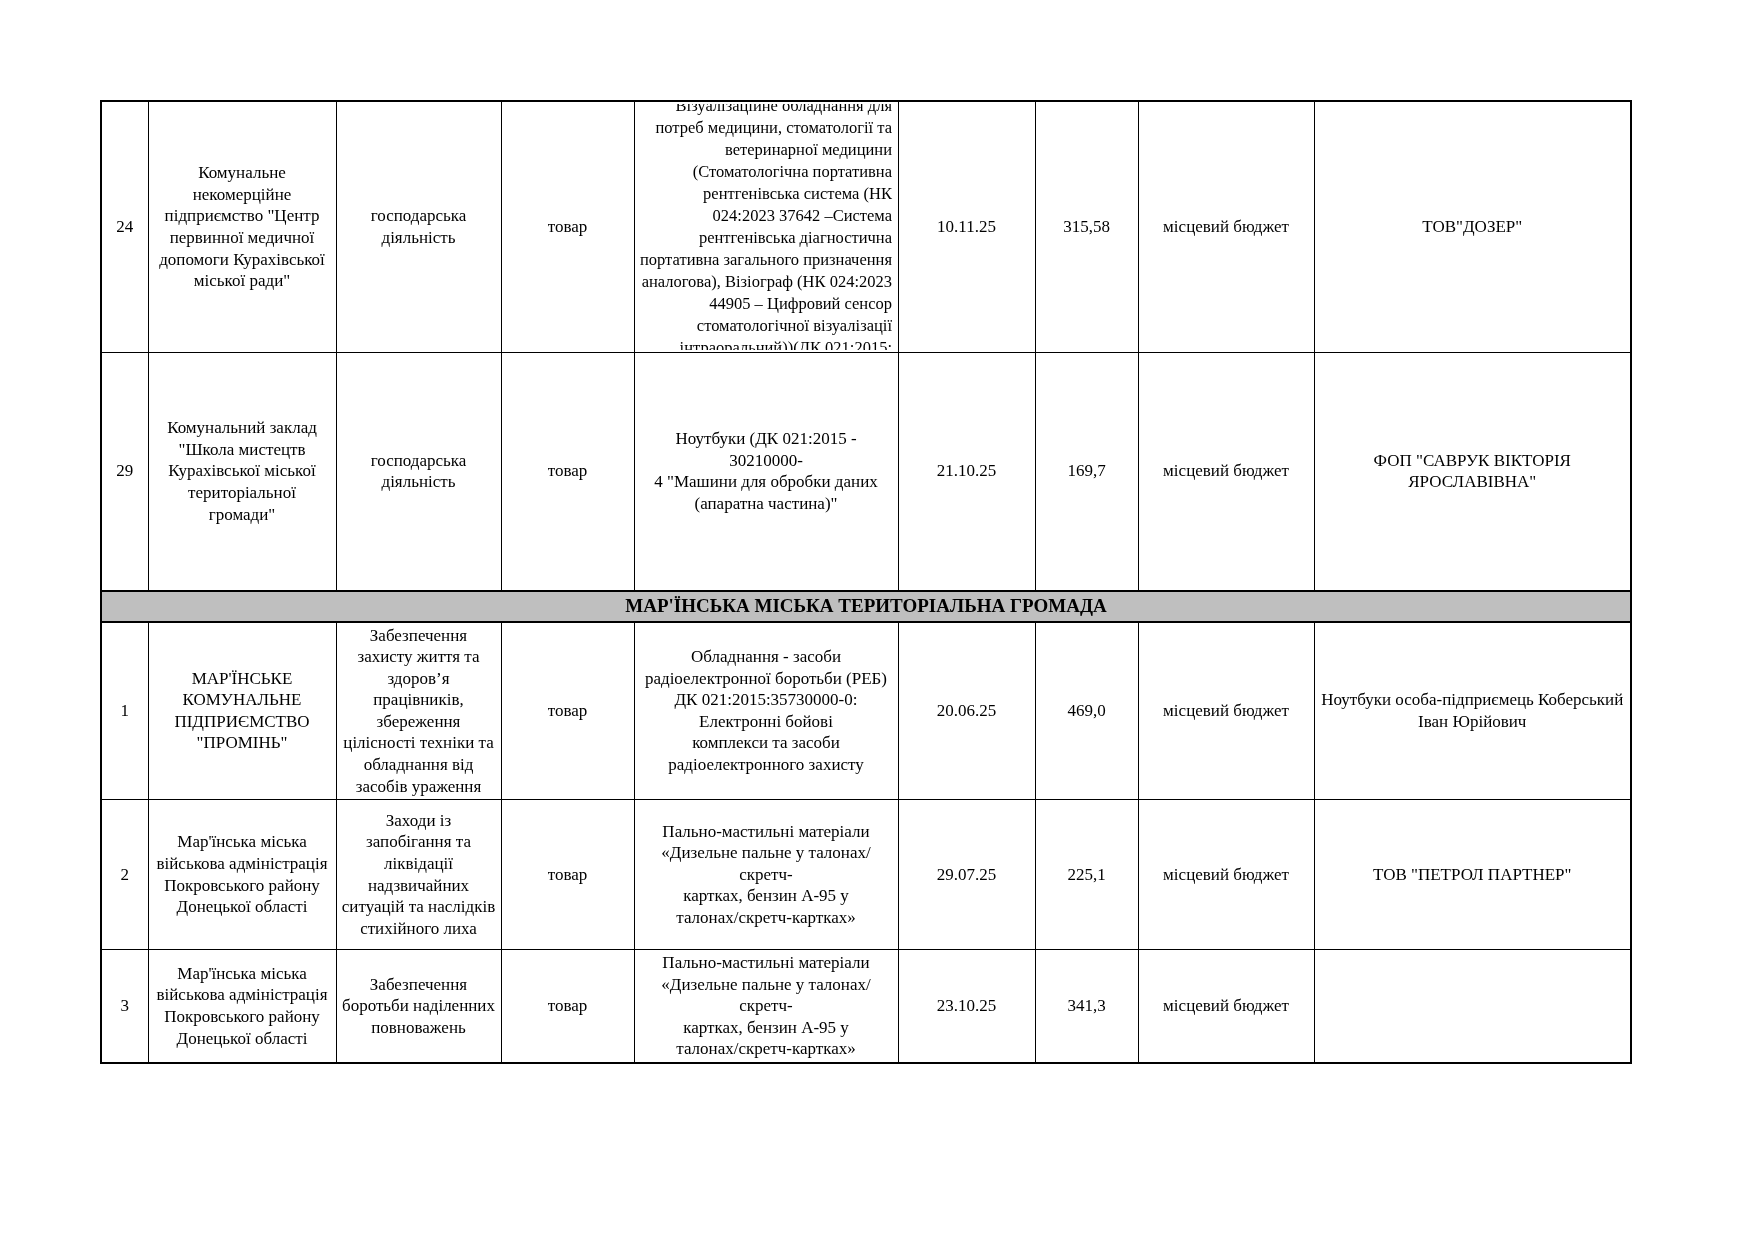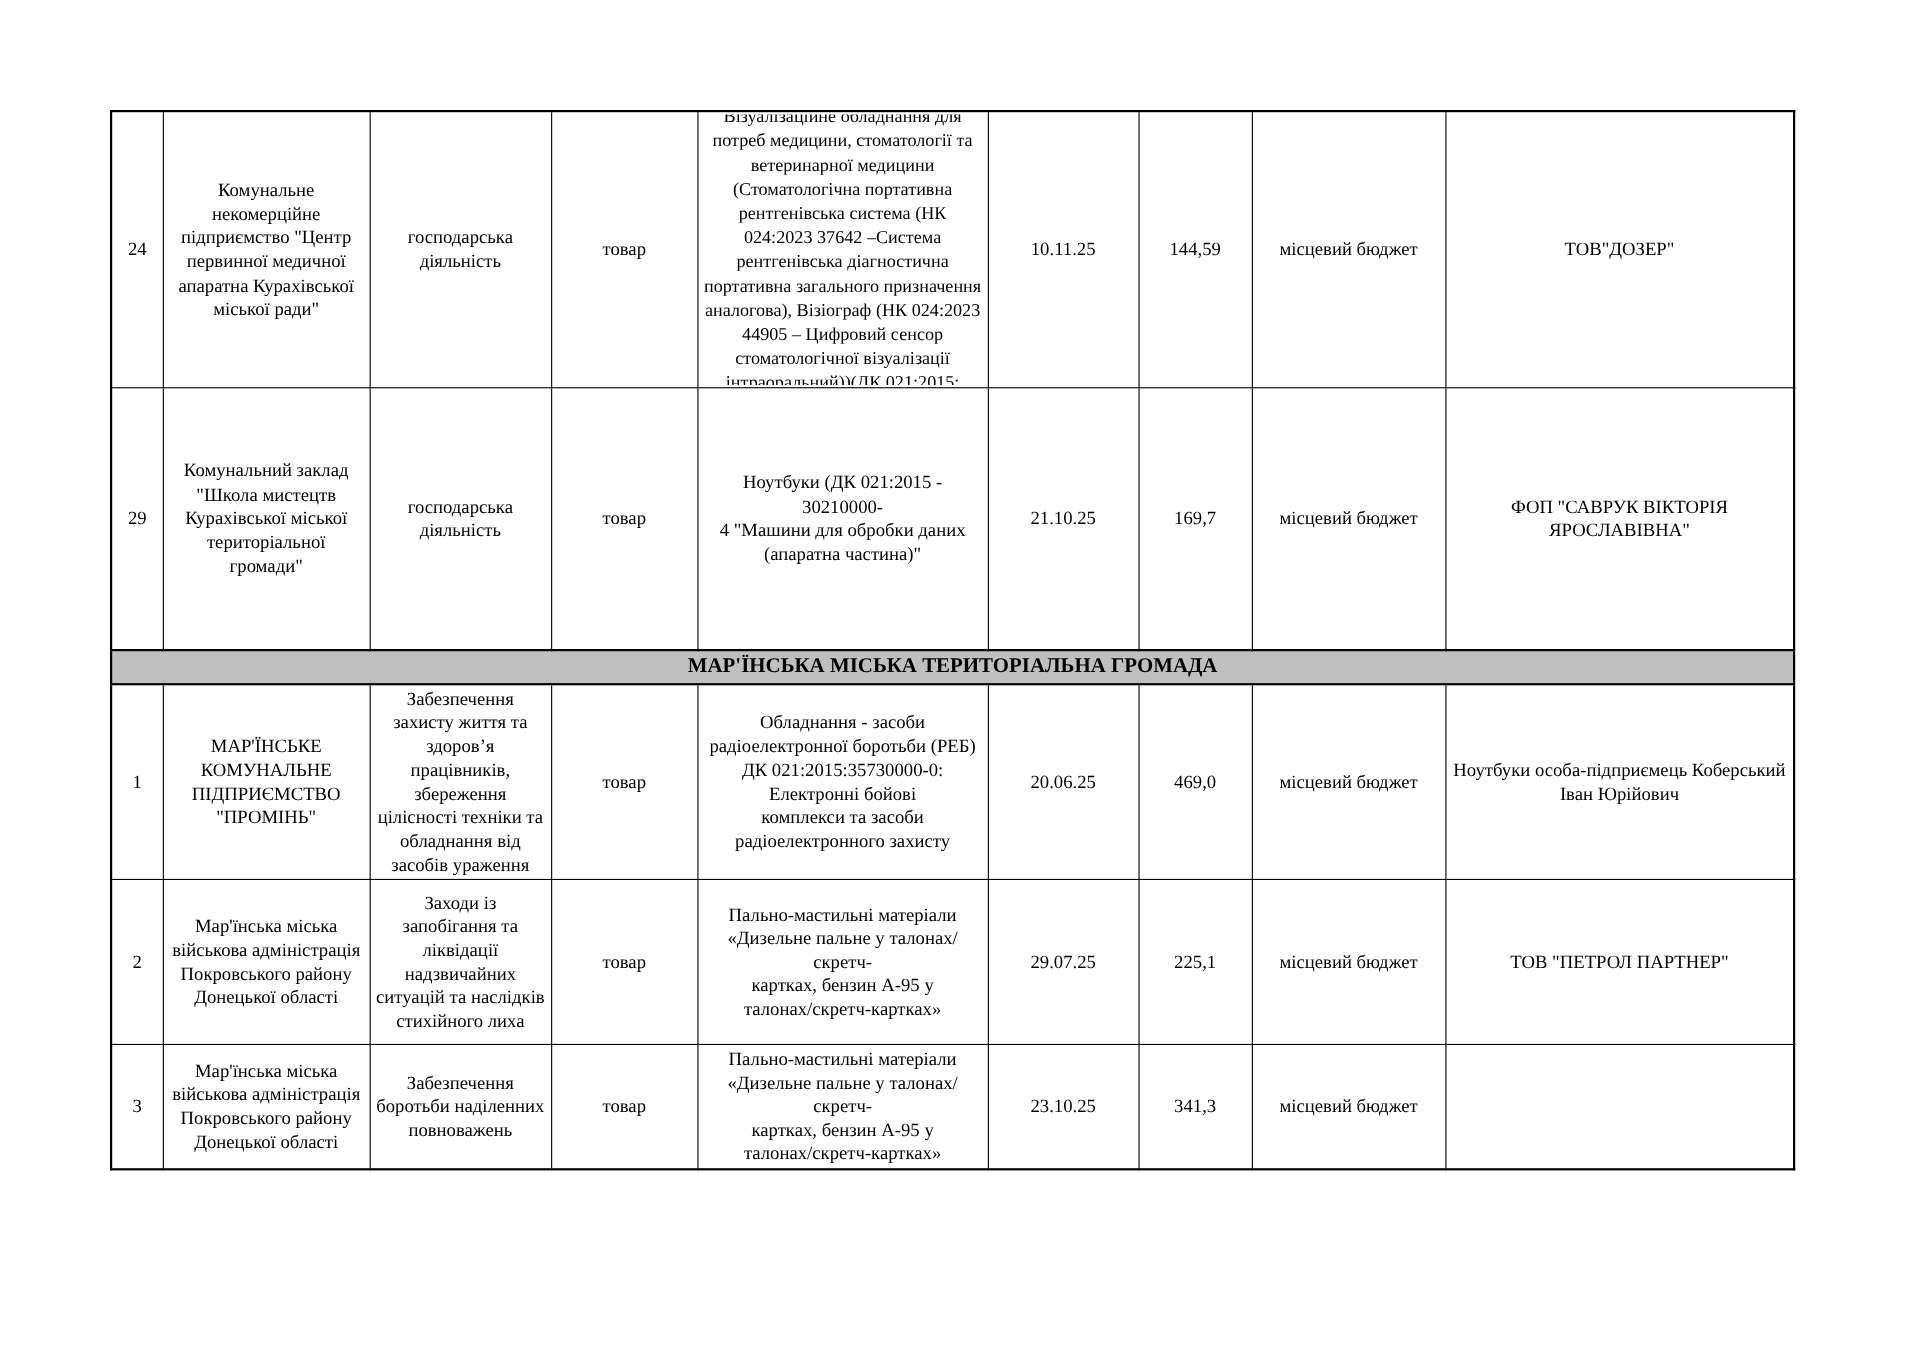--- a/index.html
+++ b/index.html
@@ -27,21 +27,21 @@
 
   td.desc { white-space:pre-line; }
 
   
   td.desc-clip { padding:0 3px; }
   .clip-box {
     height:246px; overflow:hidden;
     display:flex; align-items:center; justify-content:center;
   }
   .clip-box .desc-text {
-    white-space:pre-line; text-align:center;
+    white-space:pre-line; text-align:right;
     font-size:16.5px; line-height:22px;font-family:Liberation Serif, serif;
   }
 
   tr.section td {
     background:#bfbfbf;
     font-weight:bold; font-size:19px; line-height:1.1;
     border-top:2px solid #000; border-bottom:2px solid #000;
     height:27px; padding:1px 4px;
   }
 </style>
@@ -58,41 +58,41 @@
       <col style="width:264px">
       <col style="width:137px">
       <col style="width:103px">
       <col style="width:176px">
       <col style="width:317px">
     </colgroup>
     <tbody>
 
       <tr class="r24">
         <td>24</td>
-        <td>Комунальне некомерційне підприємство "Центр первинної медичної апаратна Курахівської міської ради"</td>
+        <td>Комунальне некомерційне підприємство "Центр первинної медичної допомоги Курахівської міської ради"</td>
         <td>господарська діяльність</td>
         <td>товар</td>
         <td class="desc-clip">
           <div class="clip-box">
             <div class="desc-text">Візуалізаційне обладнання для
 потреб медицини, стоматології та
 ветеринарної медицини
 (Стоматологічна портативна
 рентгенівська система (НК
 024:2023 37642 –Система
 рентгенівська діагностична
 портативна загального призначення
 аналогова), Візіограф (НК 024:2023
 44905 – Цифровий сенсор
 стоматологічної візуалізації
 інтраоральний))(ДК 021:2015:</div>
           </div>
         </td>
         <td>10.11.25</td>
-        <td>144,59</td>
+        <td>315,58</td>
         <td>місцевий бюджет</td>
         <td>ТОВ"ДОЗЕР"</td>
       </tr>
 
       <tr class="r25">
         <td>29</td>
         <td>Комунальний заклад "Школа мистецтв Курахівської міської територіальної громади"</td>
         <td>господарська діяльність</td>
         <td>товар</td>
         <td class="desc">Ноутбуки (ДК 021:2015 - 30210000-

